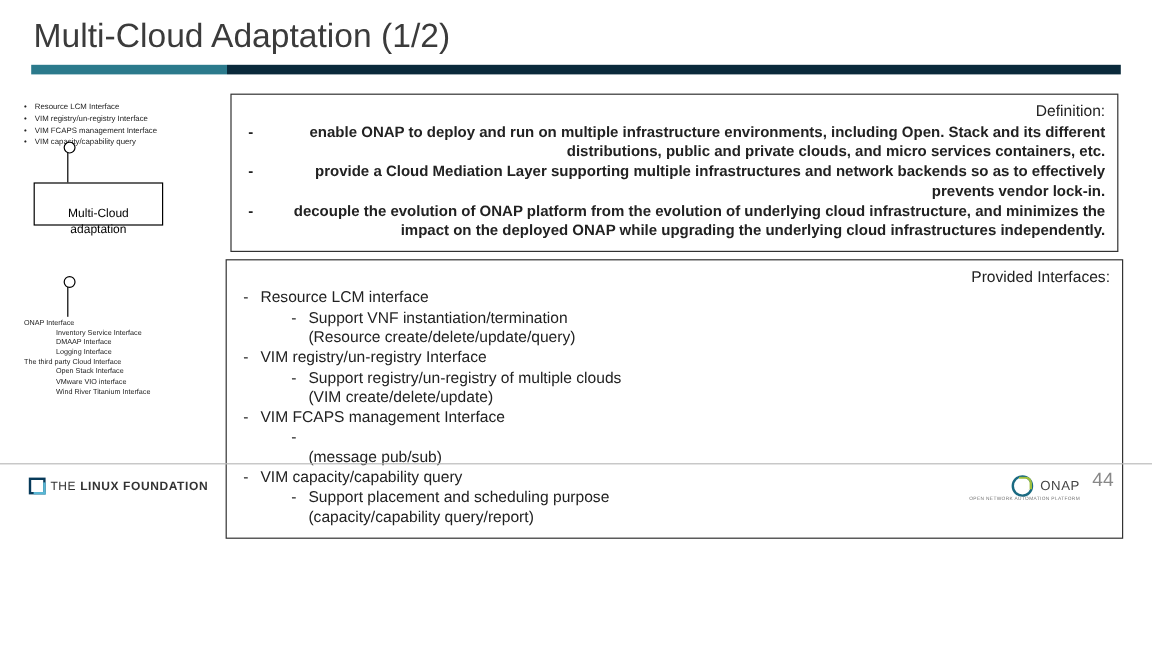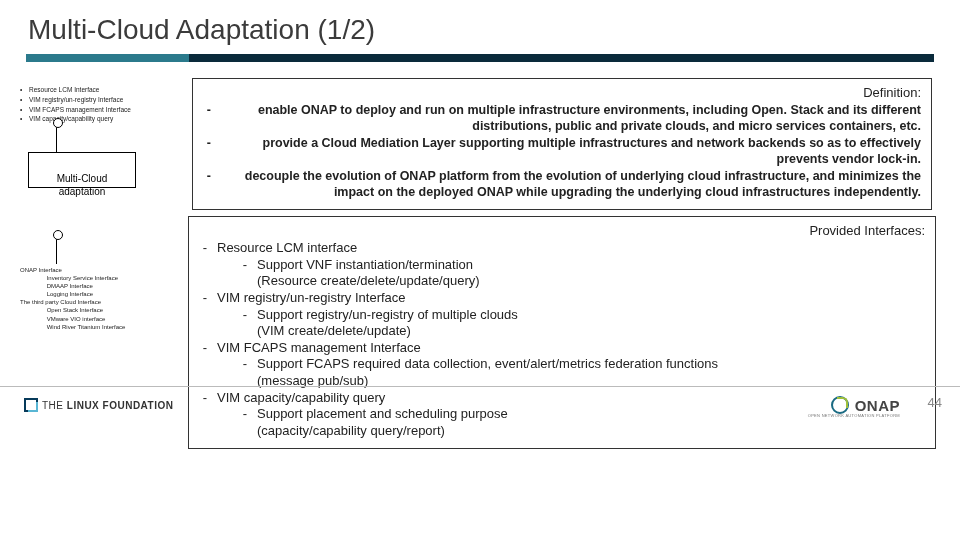--- a/index.html
+++ b/index.html
@@ -33,23 +33,23 @@
   .footer { position: absolute; left: 0; bottom: 0; width: 960px; height: 34px; }
   .footer-line { position: absolute; left: 0; top: 0; width: 960px; height: 1px; background: #bbb; }
   .lf-logo { position: absolute; left: 24px; bottom: 8px; display: flex; align-items: center; gap: 4px; }
   .lf-sq { width: 14px; height: 14px; border: 2px solid #073a5a; position: relative; }
   .lf-sq::before { content: ""; position: absolute; right: -2px; bottom: -2px; width: 8px; height: 8px; border-right: 2px solid #59b6d4; border-bottom: 2px solid #59b6d4; }
   .lf-text { font-size: 10px; letter-spacing: 0.5px; color: #333; }
   .lf-text b { font-weight: 800; }
   .onap-logo { position: absolute; right: 60px; bottom: 6px; display: flex; align-items: center; gap: 6px; }
   .onap-ring { width: 18px; height: 18px; border: 2.5px solid #1a6a82; border-radius: 50%; position: relative; }
   .onap-ring::after { content: ""; position: absolute; right: -1px; top: -1px; width: 9px; height: 9px; border-top: 2.5px solid #9fbf3b; border-right: 2.5px solid #9fbf3b; border-radius: 0 50% 0 0; }
-  .onap-text { font-size: 15px; font-weight: 700; color: #444; letter-spacing: 0.5px; }
+  .onap-text { font-size: 11px; font-weight: 400; color: #444; letter-spacing: 0.5px; }
   .onap-sub { font-size: 4px; color: #777; letter-spacing: 0.3px; position: absolute; right: 60px; bottom: 2px; }
-  .pagenum { position: absolute; right: 18px; bottom: 10px; font-size: 13px; color: #888; }
+  .pagenum { position: absolute; right: 32px; bottom: 10px; font-size: 16px; color: #888; }
 </style>
 </head>
 <body>
 
 <div class="slide">
 
   <div class="title-bar">
     <div class="title-text">Multi-Cloud Adaptation (1/2)</div>
     <div class="title-underline"></div>
   </div>
@@ -134,21 +134,20 @@
     <div class="lvl2">
         <span class="dash">&nbsp;</span>
         <span>(VIM create/delete/update)</span>
       </div>
     <div class="lvl1">
         <span class="dash">-</span>
         <span>VIM FCAPS management Interface</span>
       </div>
     <div class="lvl2">
         <span class="dash">-</span>
-        <span>Support FCAPS required data collection, event/alert/metrics federation functions</span>
       </div>
     <div class="lvl2">
         <span class="dash">&nbsp;</span>
         <span>(message pub/sub)</span>
       </div>
     <div class="lvl1">
         <span class="dash">-</span>
         <span>VIM capacity/capability query</span>
       </div>
     <div class="lvl2">

